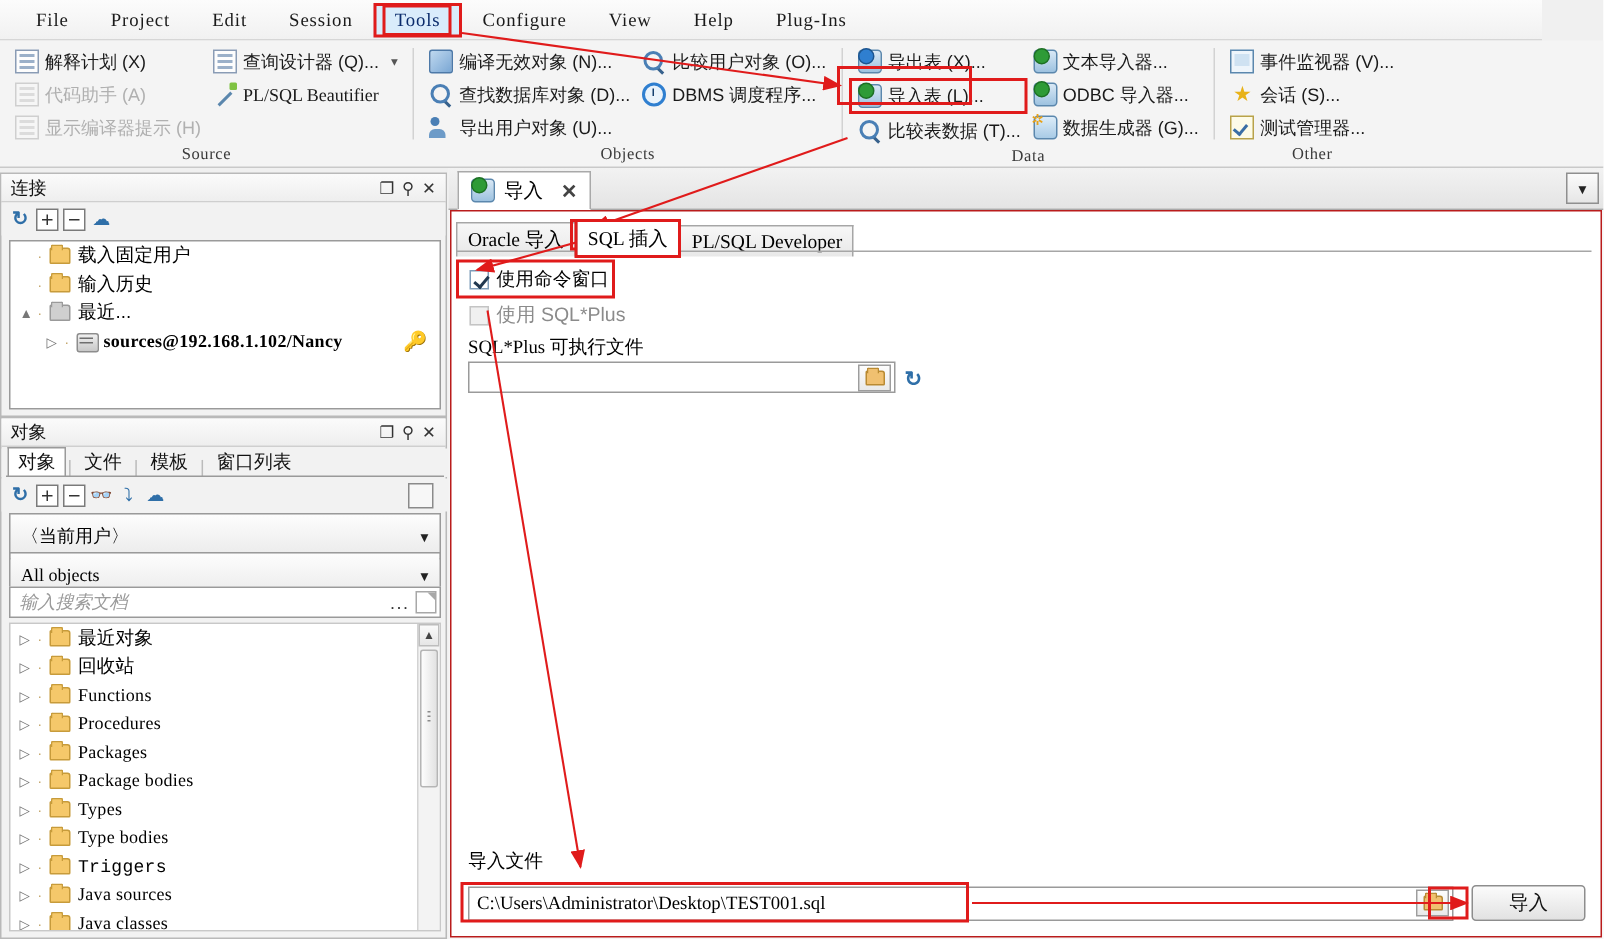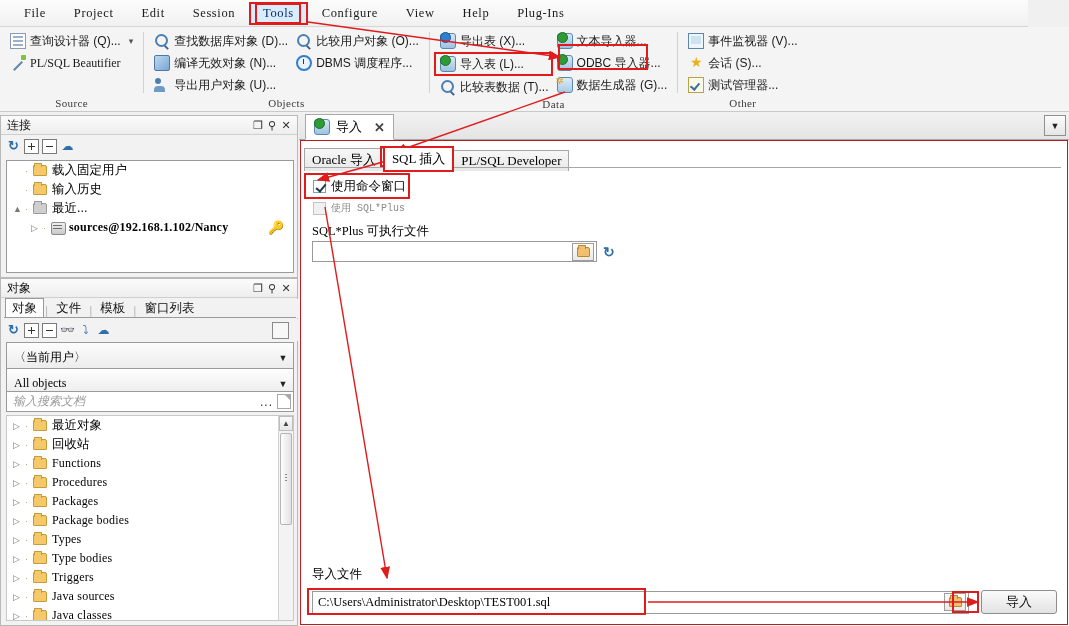--- a/index.html
+++ b/index.html
@@ -232,21 +232,21 @@
   .chkrow { display:flex; align-items:center; gap:5px; font-size:12.5px; }
   .chkbox {
     width:13px; height:13px; border:1px solid #7f9db9; background:#fff; position:relative; flex:0 0 13px;
   }
   .chkbox.checked:after {
     content:""; position:absolute; left:4px; top:1px; width:4px; height:8px;
     border:2px solid #21384f; border-top:0; border-left:0; transform:rotate(40deg);
   }
   .chkbox.dis { background:#f0f0f0; border-color:#c4c4c4; }
   .chkrow.dis { color:#8b8b8b; }
-  .chkrow .mono { font-family:Liberation Mono, monospace; font-size:10px;}
+  .chkrow .mono { font-family:Liberation Sans, sans-serif; font-size:13px;}
 
   .fieldrow { display:flex; align-items:center; gap:6px; }
   .textinput {
     height:21px; border:1px solid #9a9a9a; background:#fff;
     display:flex; align-items:center; padding:0 2px 0 5px;
     font-family:"Liberation Serif", serif; font-size:12.5px;
   }
   .textinput .tv { flex:1; white-space:nowrap; overflow:hidden; }
   .browse-btn {
     width:22px; height:18px; border:1px solid #9d9d9d;
@@ -285,42 +285,56 @@
       <div class="menu-item">Help</div>
       <div class="menu-item">Plug-Ins</div>
     </div>
 
   <div class="ribbon" id="ribbon">
       <div class="rgroup">
         <div class="rgbody">
           <div class="rcol">
             <div class="ritem">
               <span class="ico doc"></span>
+              <span class="lbl">解释计划 (X)</span>
+            </div>
+            <div class="ritem disabled">
+              <span class="ico docg"></span>
+              <span class="lbl">代码助手 (A)</span>
+            </div>
+            <div class="ritem disabled">
+              <span class="ico docg"></span>
+              <span class="lbl">显示编译器提示 (H)</span>
+            </div>
+          </div>
+          <div class="rcol">
+            <div class="ritem">
+              <span class="ico doc"></span>
               <span class="lbl">查询设计器 (Q)...</span>
               <span class="drop-caret">▾</span>
             </div>
             <div class="ritem mono">
               <span class="ico wand"></span>
               <span class="lbl">PL/SQL Beautifier</span>
             </div>
           </div>
         </div>
         <div class="rglabel">Source</div>
       </div>
       <div class="rsep"></div>
       <div class="rgroup">
         <div class="rgbody">
           <div class="rcol">
             <div class="ritem">
+              <span class="ico cube"></span>
+              <span class="lbl">编译无效对象 (N)...</span>
+            </div>
+            <div class="ritem">
               <span class="ico magnify"></span>
               <span class="lbl">查找数据库对象 (D)...</span>
-            </div>
-            <div class="ritem">
-              <span class="ico cube"></span>
-              <span class="lbl">编译无效对象 (N)...</span>
             </div>
             <div class="ritem">
               <span class="ico people"></span>
               <span class="lbl">导出用户对象 (U)...</span>
             </div>
           </div>
           <div class="rcol">
             <div class="ritem">
               <span class="ico magnify"></span>
               <span class="lbl">比较用户对象 (O)...</span>
@@ -522,21 +536,21 @@
           <div class="trow">
             <span class="twist">▷</span>
             <span class="dots">·</span>
             <span class="folder"></span>
             <span class="label-mono" style="font-weight: normal;">Type bodies</span>
           </div>
           <div class="trow">
             <span class="twist">▷</span>
             <span class="dots">·</span>
             <span class="folder"></span>
-            <span class="label-mono" style="font-weight: normal;">Triggers</span>
+            <span class="label-mono" style="font-weight: normal; font-family: Liberation Mono, monospace;">Triggers</span>
           </div>
           <div class="trow">
             <span class="twist">▷</span>
             <span class="dots">·</span>
             <span class="folder"></span>
             <span class="label-mono" style="font-weight: normal;">Java sources</span>
           </div>
           <div class="trow">
             <span class="twist">▷</span>
             <span class="dots">·</span>

